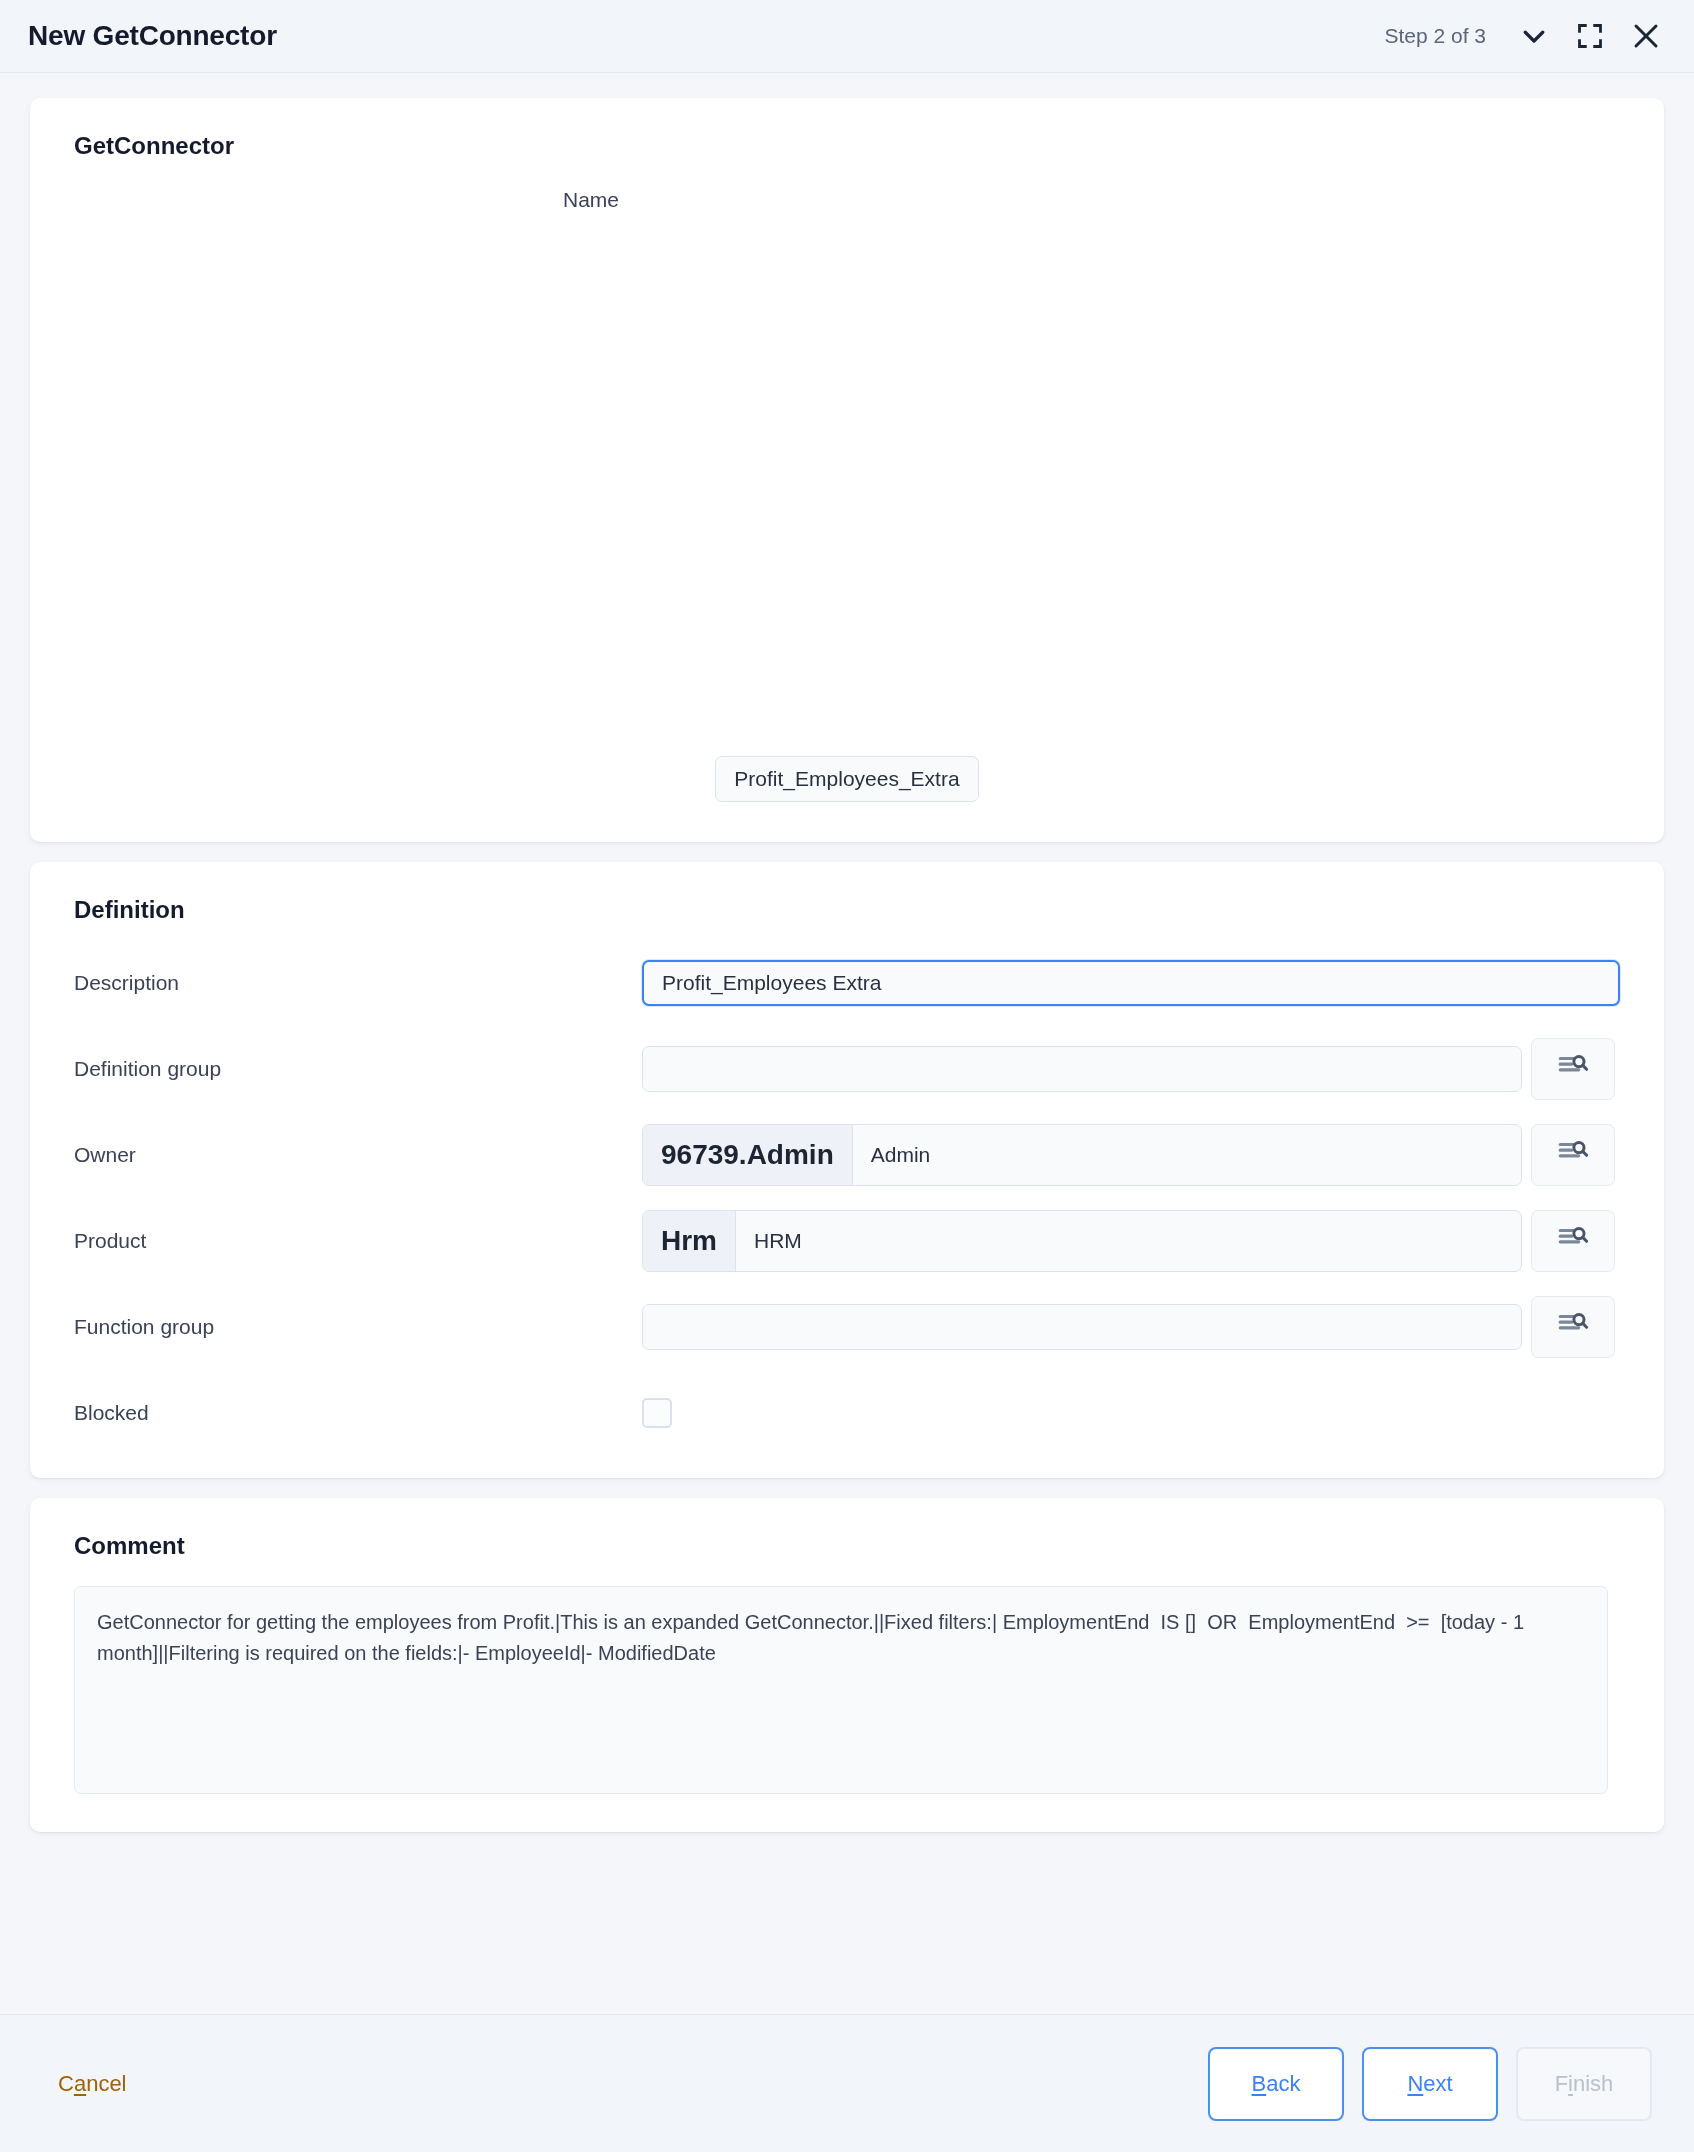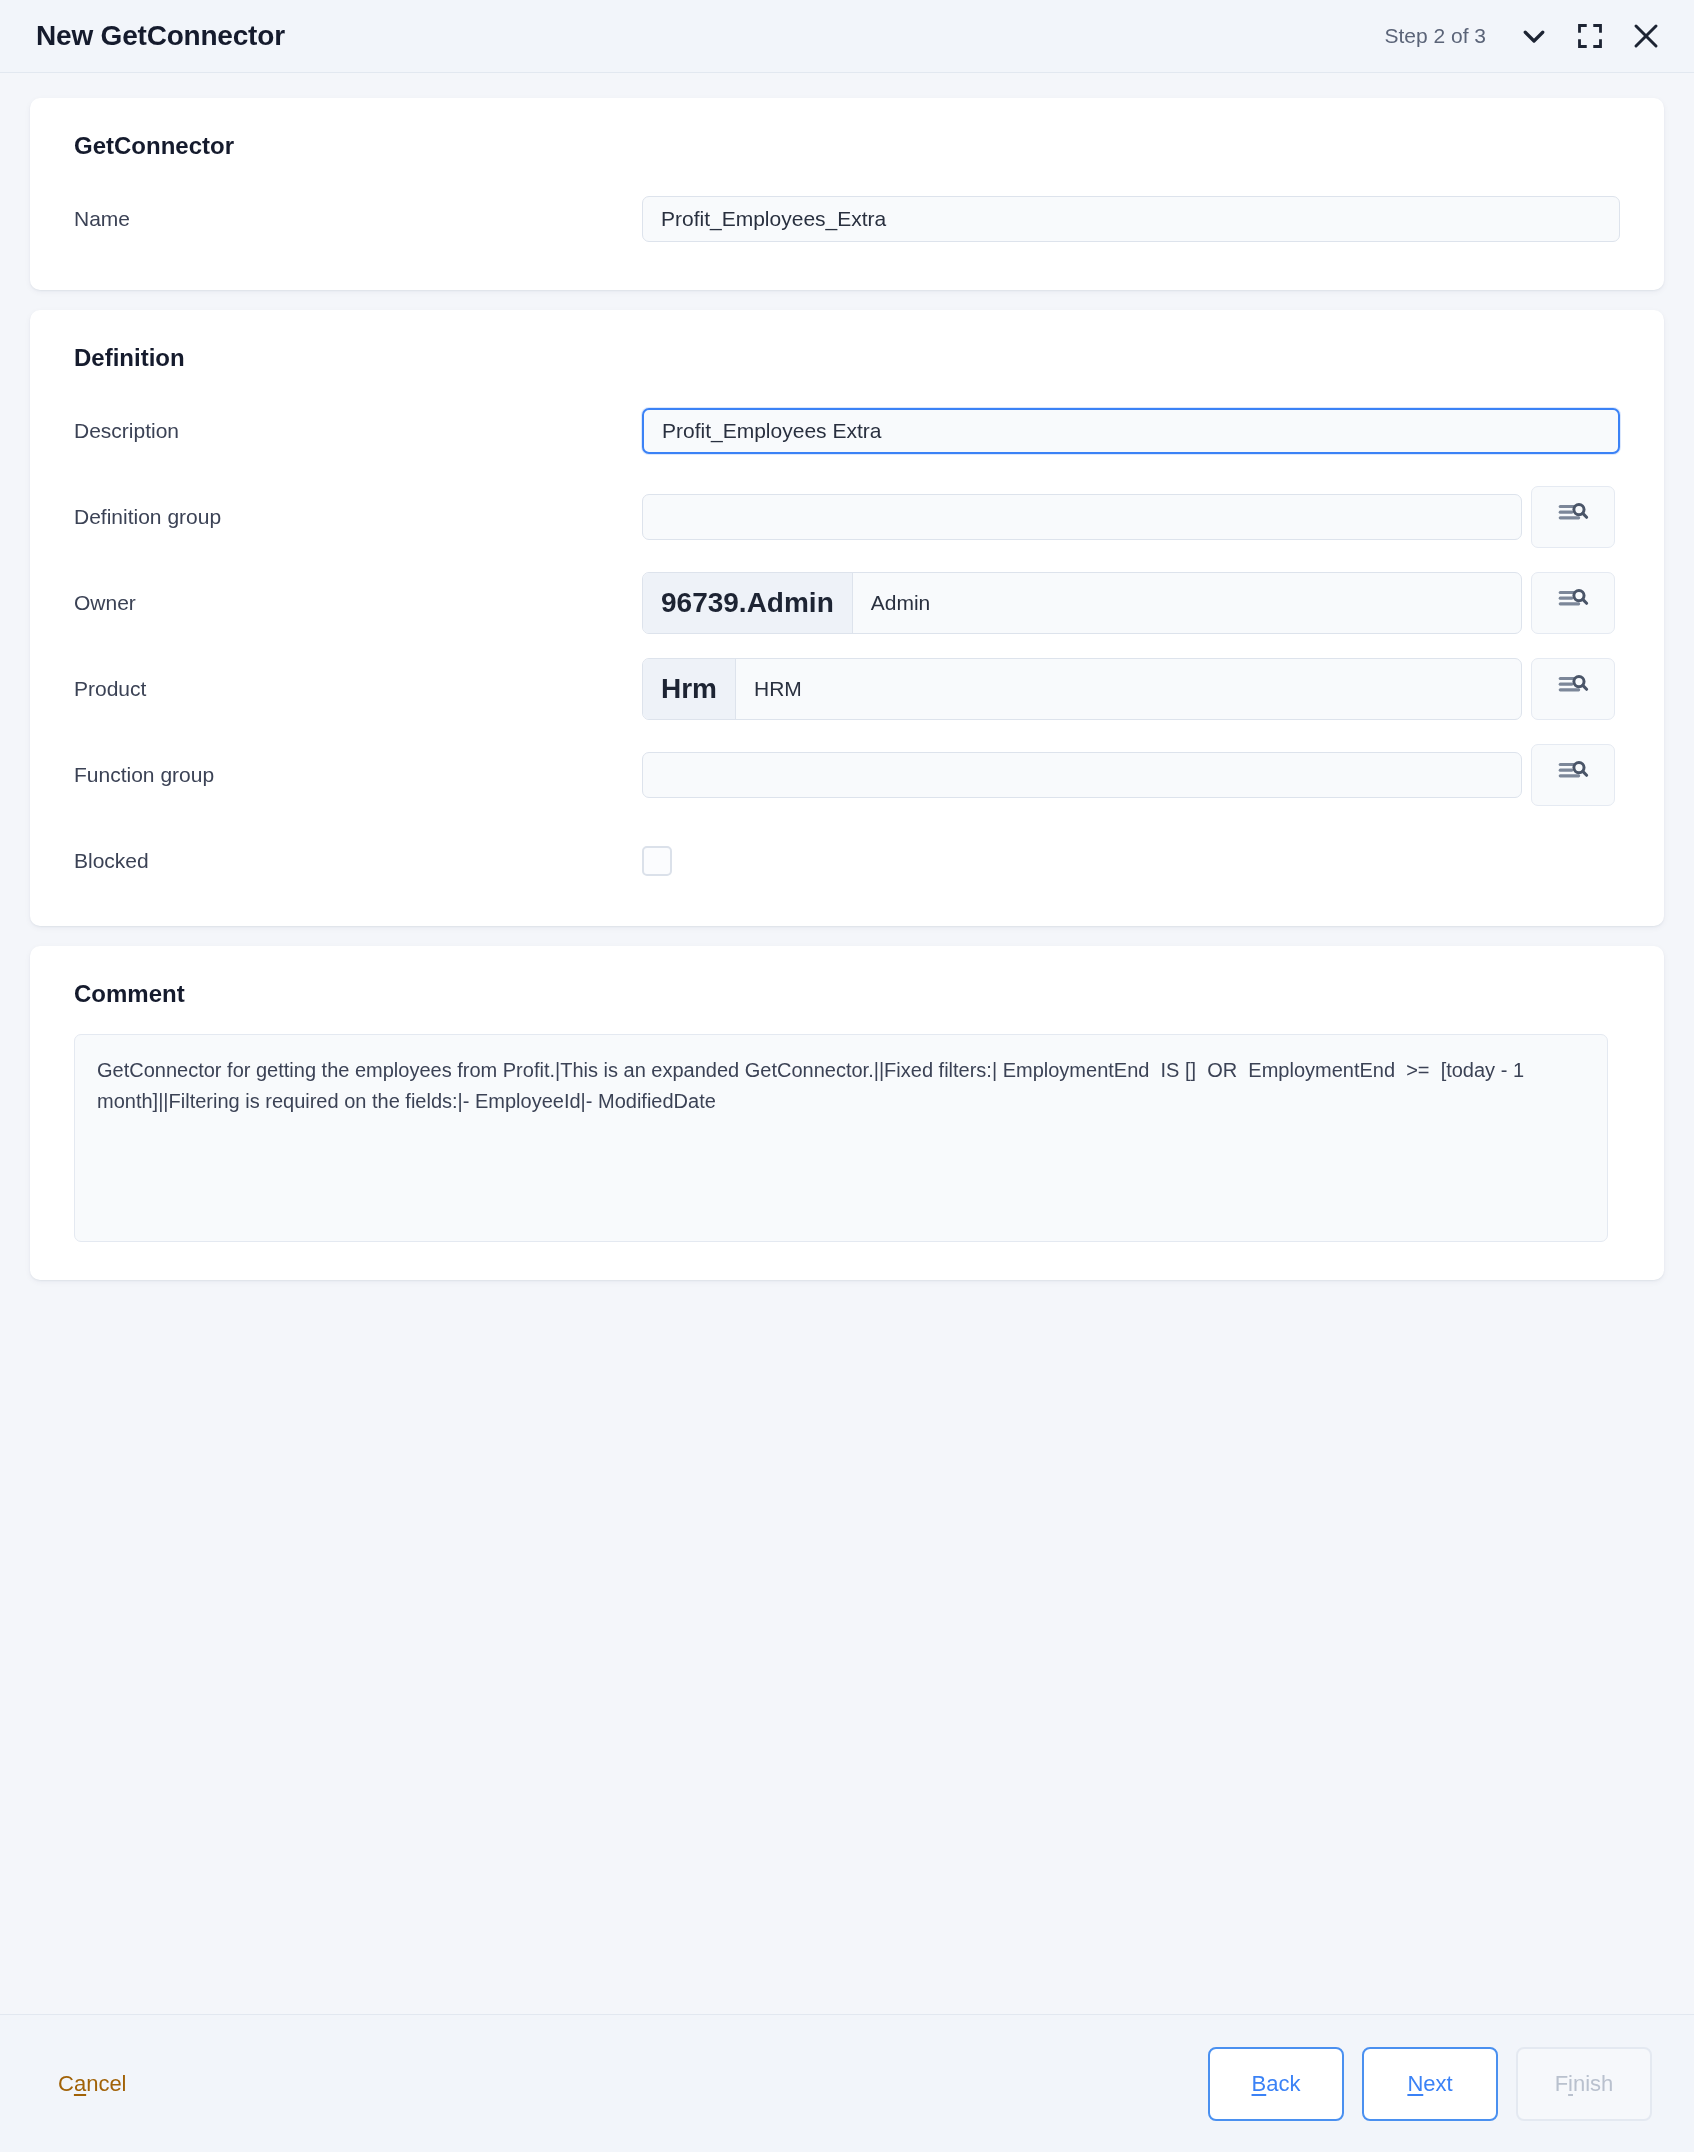--- a/index.html
+++ b/index.html
@@ -22,21 +22,21 @@
   }
 
   
   .titlebar {
     height: 73px;
     flex: 0 0 73px;
     background: #f2f5fa;
     border-bottom: 1px solid #e2e8f0;
     display: flex;
     align-items: center;
-    padding: 0 22px 0 36px;
+    padding: 0 22px 0 28px;
   }
   .title-text {
     font-size: 28px;
     font-weight: bold;
     color: #151b2d;
     letter-spacing: -0.2px;
   }
   .titlebar-right {
     margin-left: auto;
     display: flex;
@@ -87,21 +87,21 @@
   .section-title.comment-title { margin-bottom: 26px; }
 
   
   .row {
     display: flex;
     align-items: center;
     min-height: 62px;
     margin-bottom: 24px;
   }
   .row:last-child { margin-bottom: 0; }
-  .row.name-row { margin-bottom: 6px; }
+  .row.name-row { margin-bottom: 6px; flex-direction: column; }
 
   .row-label {
     width: 568px;
     flex: 0 0 568px;
     font-size: 21px;
     color: #3b4255;
     padding-right: 16px;
   }
 
   .field-area {

